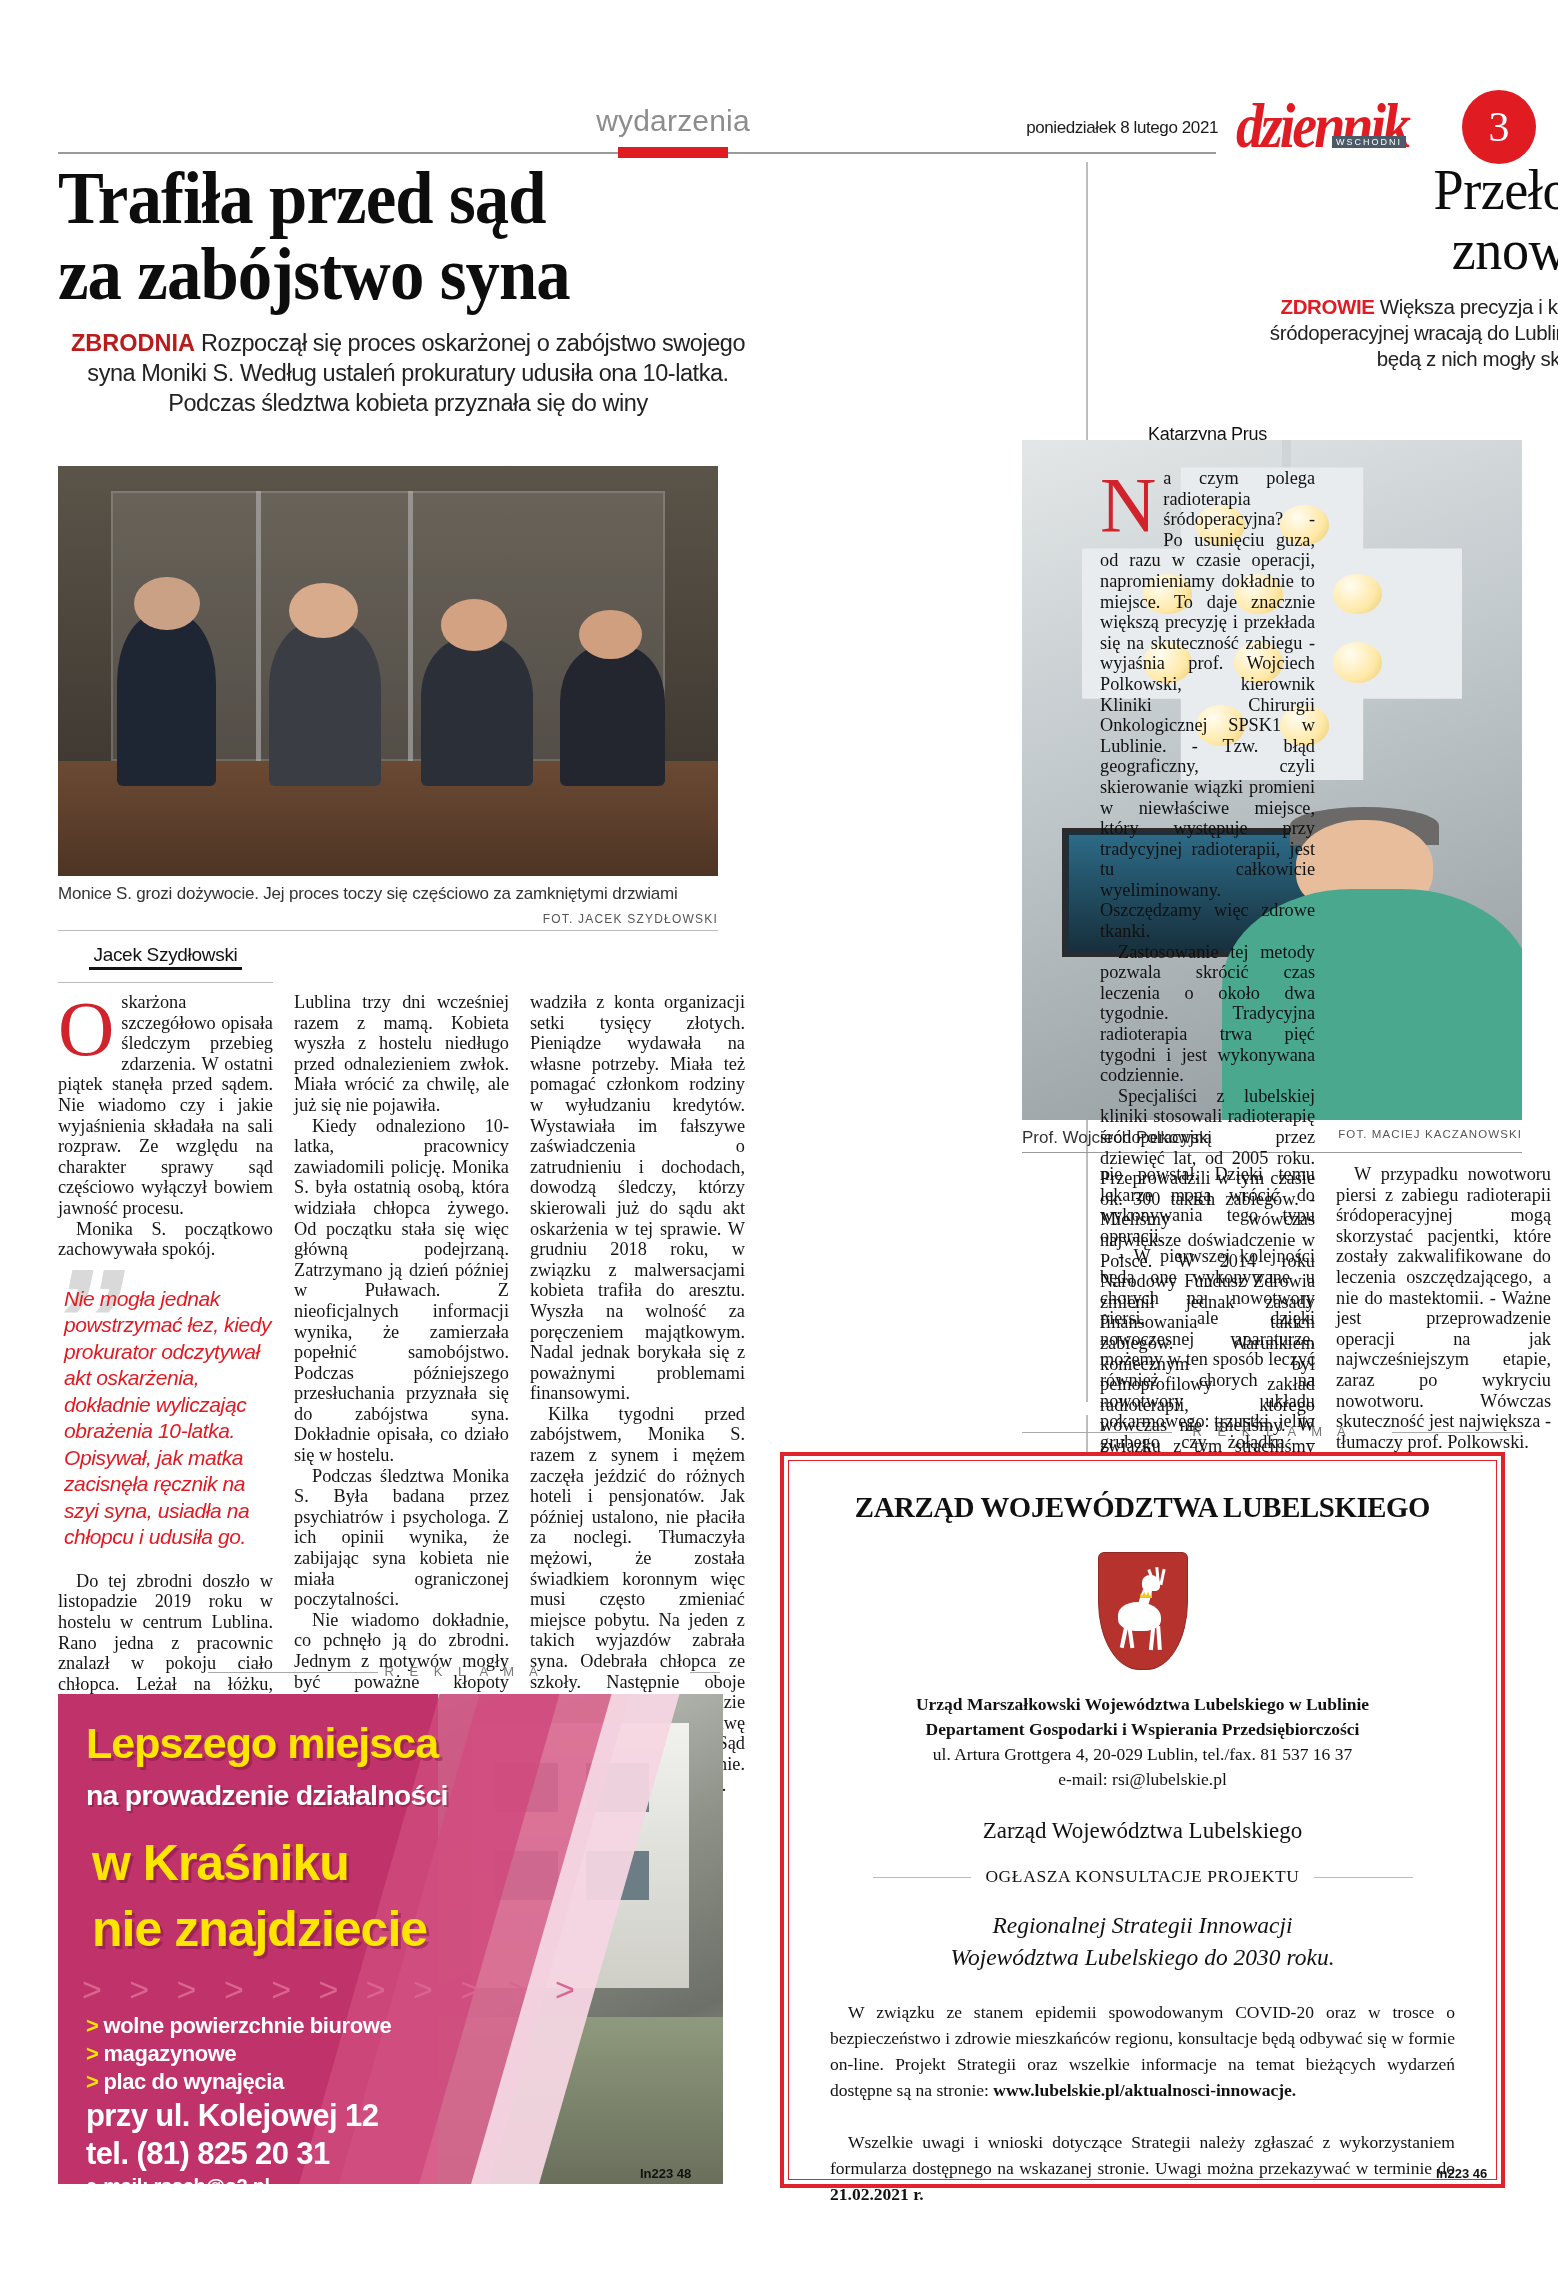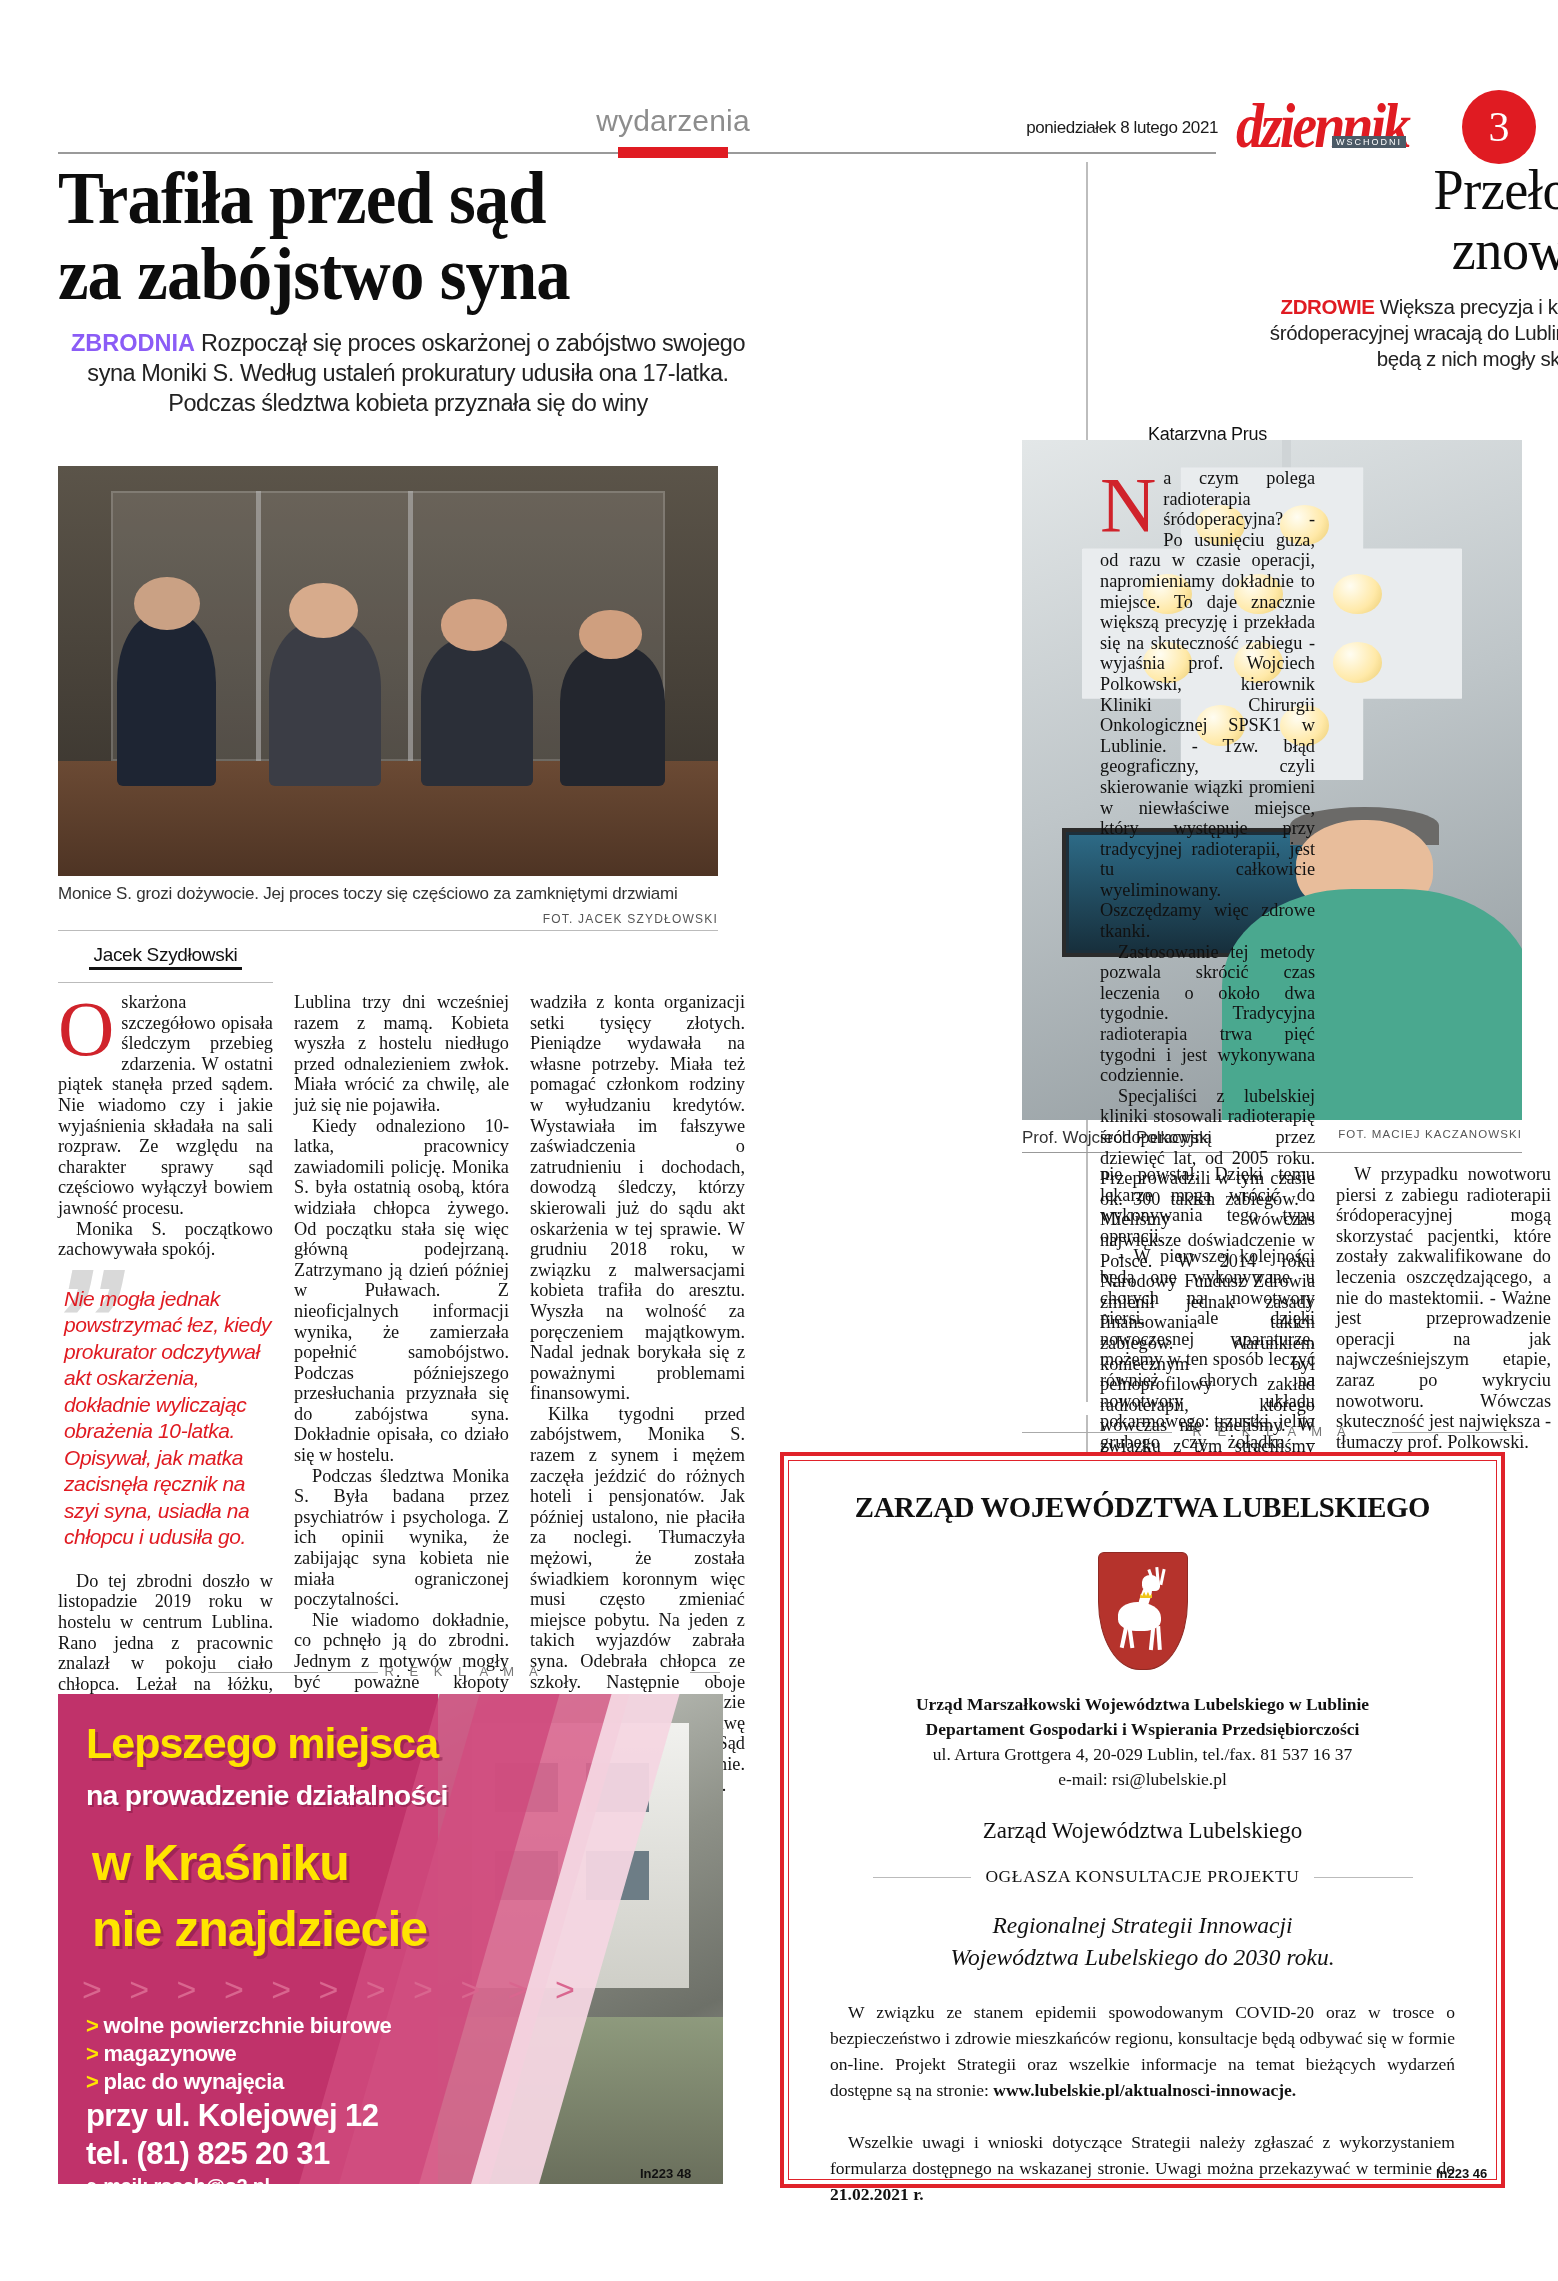--- a/index.html
+++ b/index.html
@@ -58,21 +58,21 @@
   h1.headline {
     margin:0; font-family:"Liberation Serif", serif; font-weight:bold;
     font-size:74px; line-height:76px; letter-spacing:-1px; color:#0d0d0d;
     transform:scaleX(0.93); transform-origin:left top;
   }
   .lead {
     margin-top:16px; width:700px;
     font-family:"Liberation Sans", sans-serif; font-size:23.5px; line-height:30px;
     text-align:center; color:#222; letter-spacing:-.45px;
   }
-  .lead .kicker { color:#8b5cf6; font-weight:bold; letter-spacing:0; }
+  .lead .kicker { color:#b91c1c; font-weight:bold; letter-spacing:0; }
 
   .photo-left {
     position:absolute; left:58px; top:466px; width:660px; height:410px;
     background:linear-gradient(#5b5449,#35302a);
     overflow:hidden;
   }
   .photo-left .pl-floor { position:absolute; left:0; bottom:0; width:100%; height:28%;
     background:linear-gradient(#6b4a34,#4e3424); }
   .photo-left .pl-glass { position:absolute; left:8%; top:6%; width:84%; height:66%;
     background:rgba(255,255,255,.10); border:2px solid rgba(255,255,255,.16); }
@@ -300,21 +300,21 @@
 
   <div class="v-divider"></div>
   <div class="v-divider2"></div>
 
   <div class="left-art">
     <h1 class="headline">
       <span>Trafiła przed sąd</span><br>
       <span>za zabójstwo syna</span>
     </h1>
     <div class="lead">
-      <span class="kicker">ZBRODNIA</span><span> Rozpoczął się proces oskarżonej o zabójstwo swojego syna Moniki S. Według ustaleń prokuratury udusiła ona 17-latka. Podczas śledztwa kobieta przyznała się do winy</span>
+      <span class="kicker">ZBRODNIA</span><span> Rozpoczął się proces oskarżonej o zabójstwo swojego syna Moniki S. Według ustaleń prokuratury udusiła ona 10-latka. Podczas śledztwa kobieta przyznała się do winy</span>
     </div>
   </div>
 
   <div class="photo-left">
     <div class="pl-floor"></div>
     <div class="pl-glass"></div>
     <div class="pl-bar" style="left:30%"></div>
     <div class="pl-bar" style="left:53%"></div>
     <div class="fig" style="left:9%;width:15%;height:42%;background:#1e2533;"></div>
     <div class="head" style="left:11.5%;bottom:60%;width:10%;height:13%;background:#caa184;"></div>

